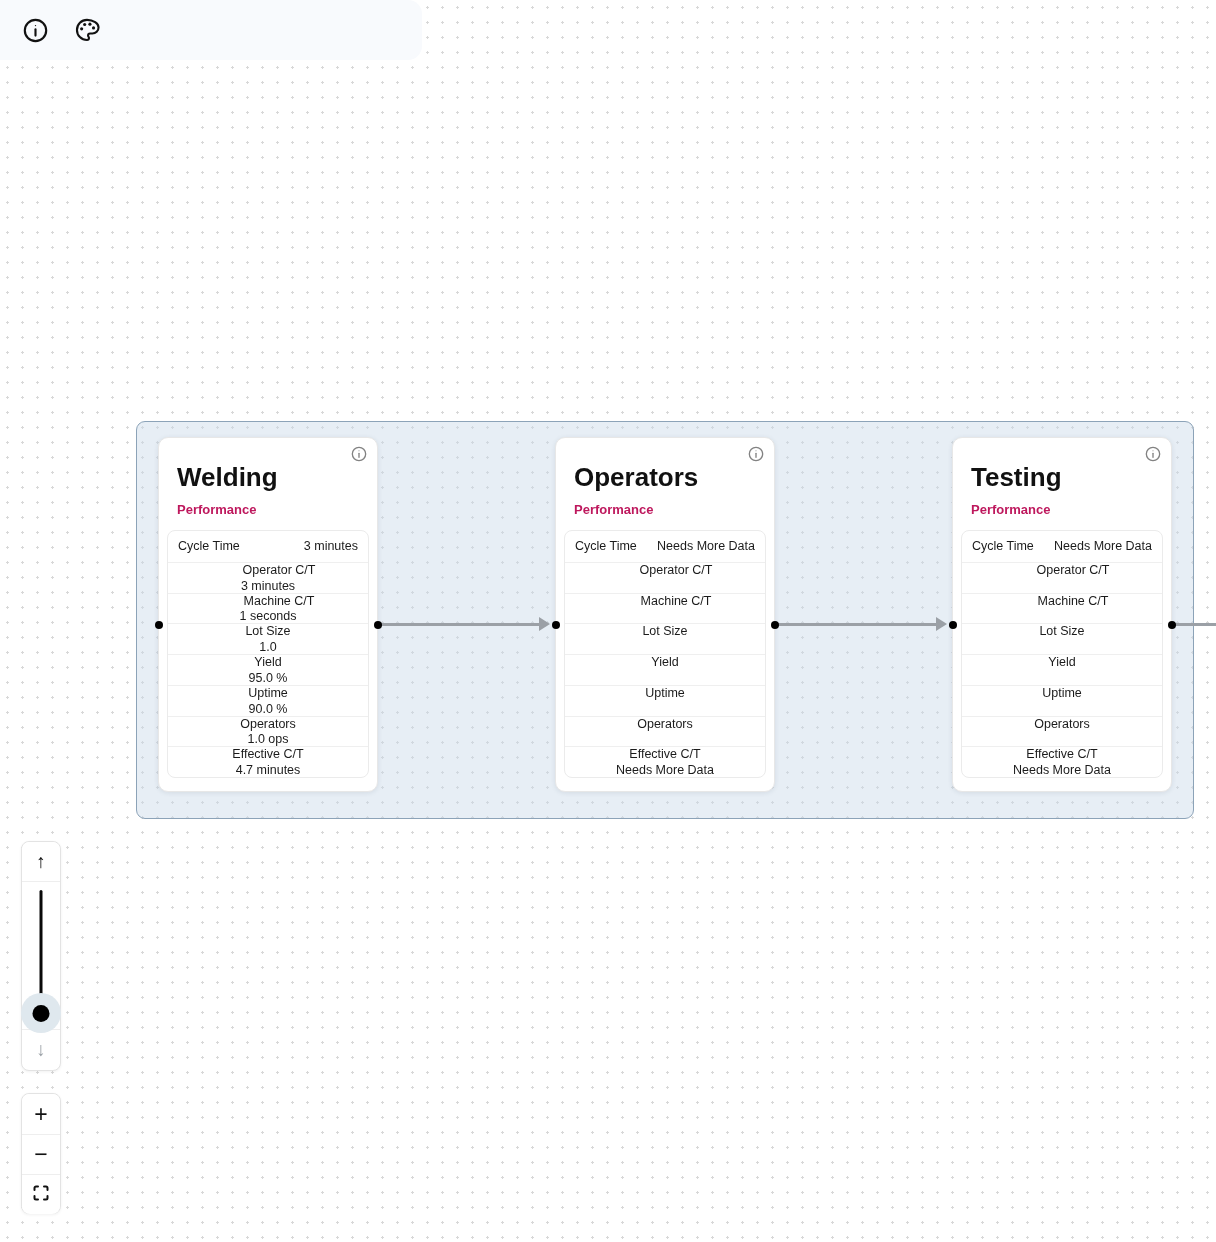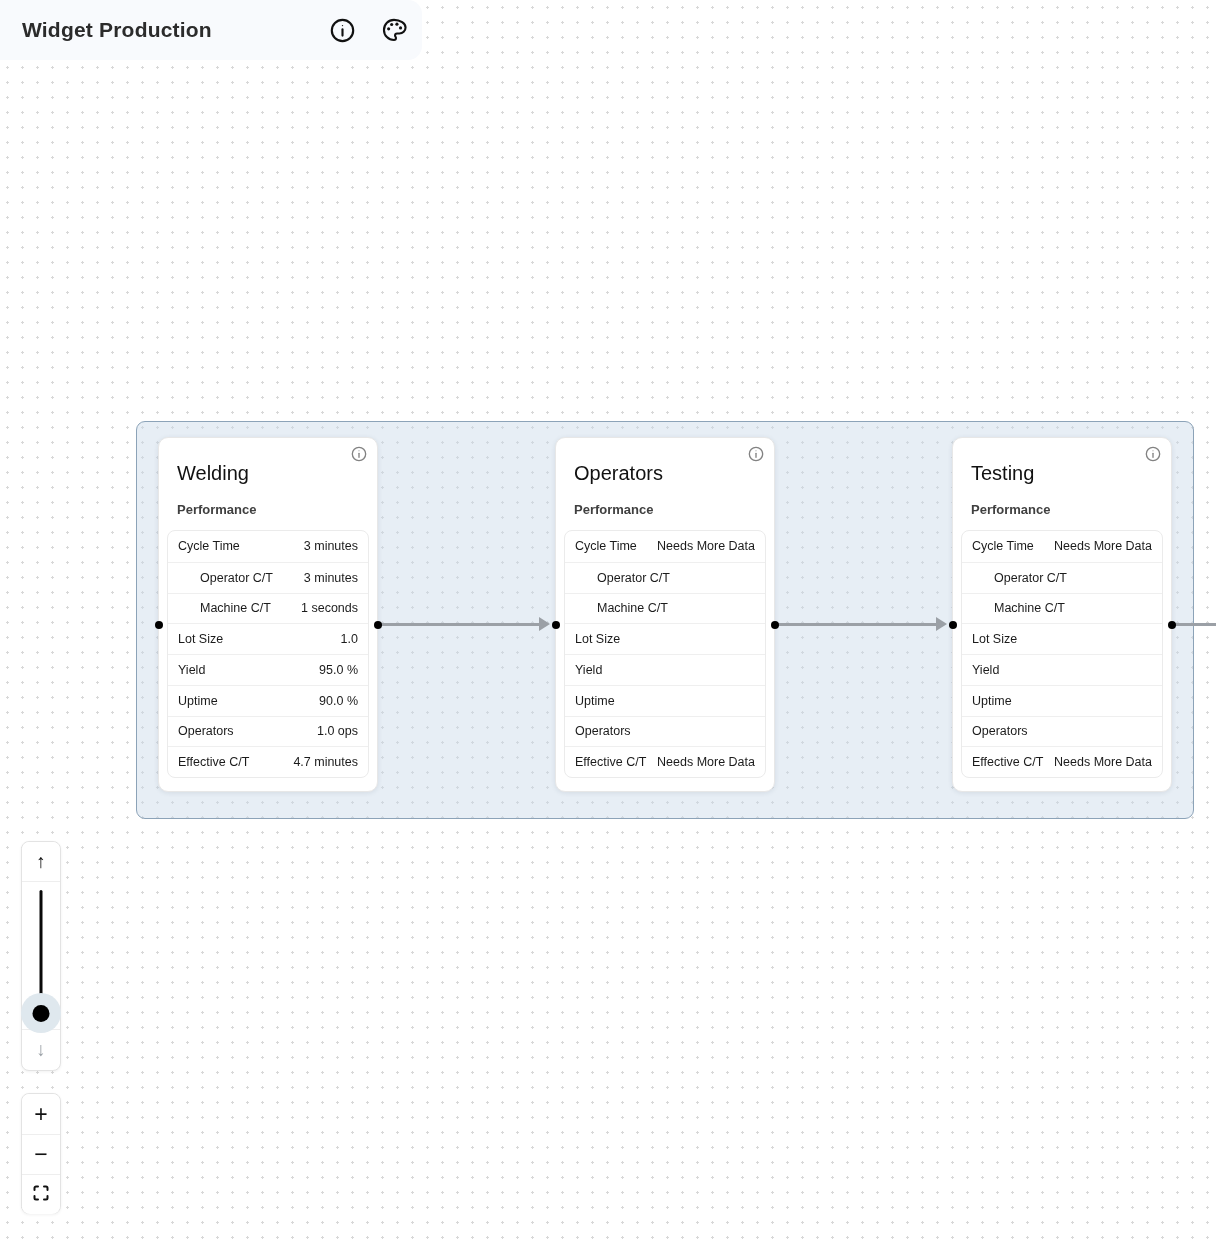--- a/index.html
+++ b/index.html
@@ -43,32 +43,32 @@
     border-left:11px solid #9ba0a6;
   }
 
   
   .card {
     position:absolute; top:437px; width:220px; height:355px;
     background:#ffffff; border:1px solid #e7e7e7; border-radius:10px;
     box-shadow:0 1px 5px rgba(40,60,80,0.10);
     z-index:3;
   }
-  .card-title { position:absolute; left:18px; top:24px; font-size:20px; font-weight:400; color:#111; }
+  .card-title { position:absolute; left:18px; top:24px; font-size:26px; font-weight:700; color:#111; }
   .card-info { position:absolute; right:10px; top:8px; width:16px; height:16px; }
-  .card-section { position:absolute; left:18px; top:64px; font-size:13px; font-weight:700; color:#404040; }
+  .card-section { position:absolute; left:18px; top:64px; font-size:13px; font-weight:700; color:#be185d; }
   .metrics {
     position:absolute; left:8px; right:8px; top:92px;
     border:1px solid #ebebeb; border-radius:8px; background:#fff; overflow:hidden;
   }
   .row {
     height:30.75px; display:flex; align-items:center;
     padding:0 10px; font-size:12.5px; color:#1b1b1b;
   }
-  .row + .row { border-top:1px solid #efefef; }
+  .row + .row { border-top:1px solid #efefef;flex-direction:column; }
   .row .lbl { flex:1; text-align:left; }
   .row.indent .lbl { padding-left:22px; }
   .row .val { text-align:center; white-space:nowrap; }
   .handle {
     position:absolute; top:183px; width:8px; height:8px;
     background:#000; border-radius:50%; z-index:4;
   }
   .handle.left  { left:-4.5px; }
   .handle.right { right:-4.5px; }
 
@@ -102,21 +102,20 @@
   
   .zoom-panel { top:1093px; height:121px; }
   .zoom-in  { font-size:23px; font-weight:400; border-radius:8px 8px 0 0; }
   .zoom-out { font-size:23px; border-top:1px solid #eeeeee; }
   .zoom-fit { border-top:1px solid #eeeeee; border-radius:0 0 8px 8px; }
 </style>
 </head>
 <body>
 
 <div class="header">
-  <div class="header-title">Widget Production</div>
   <div class="hicon">
     <span>
       <svg width="27" height="27" viewBox="0 0 24 24" fill="none" stroke="#111" stroke-width="1.9">
         <circle cx="12" cy="12" r="9.5"></circle>
         <line x1="12" y1="11" x2="12" y2="16.5" stroke-linecap="round"></line>
         <circle cx="12" cy="7.6" r="0.6" fill="#111" stroke="none"></circle>
       </svg>
     </span>
   </div>
   <div class="hicon">

